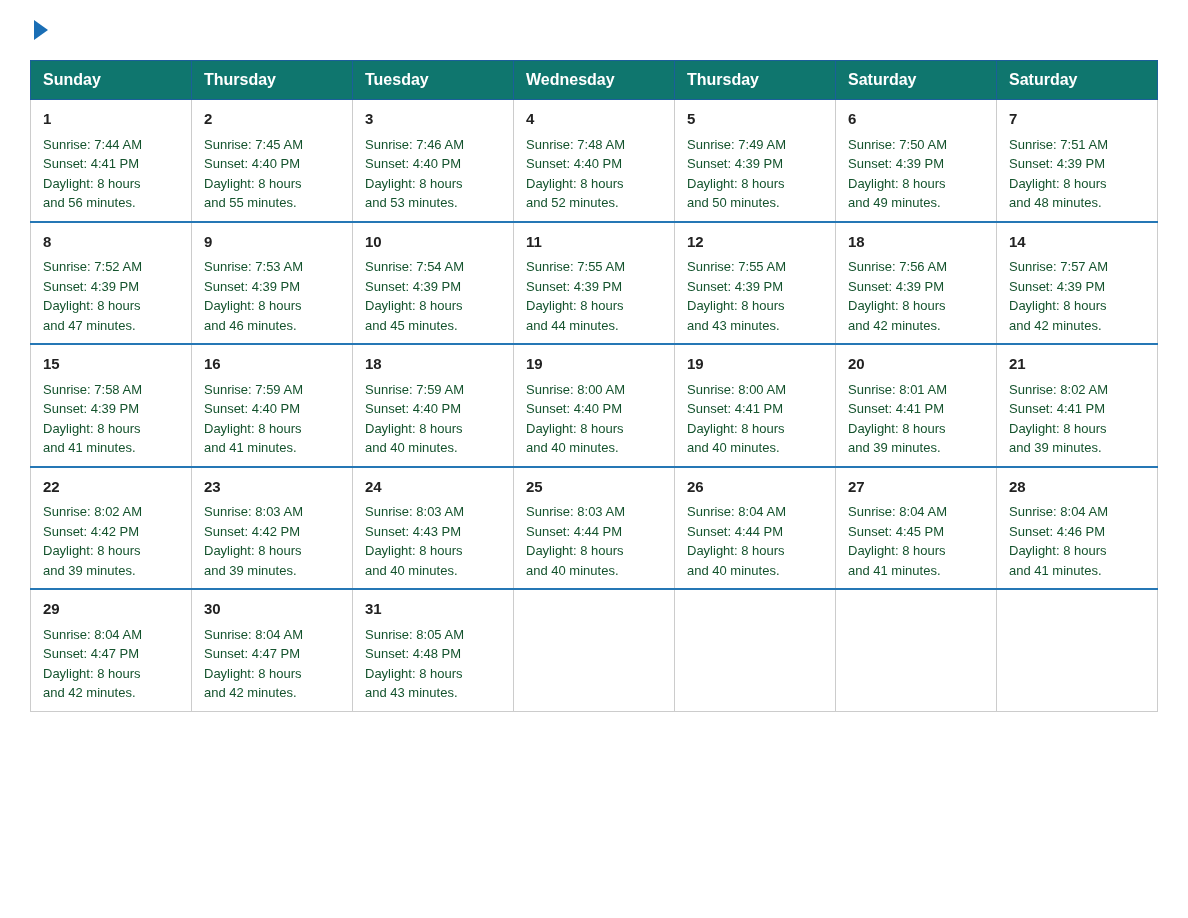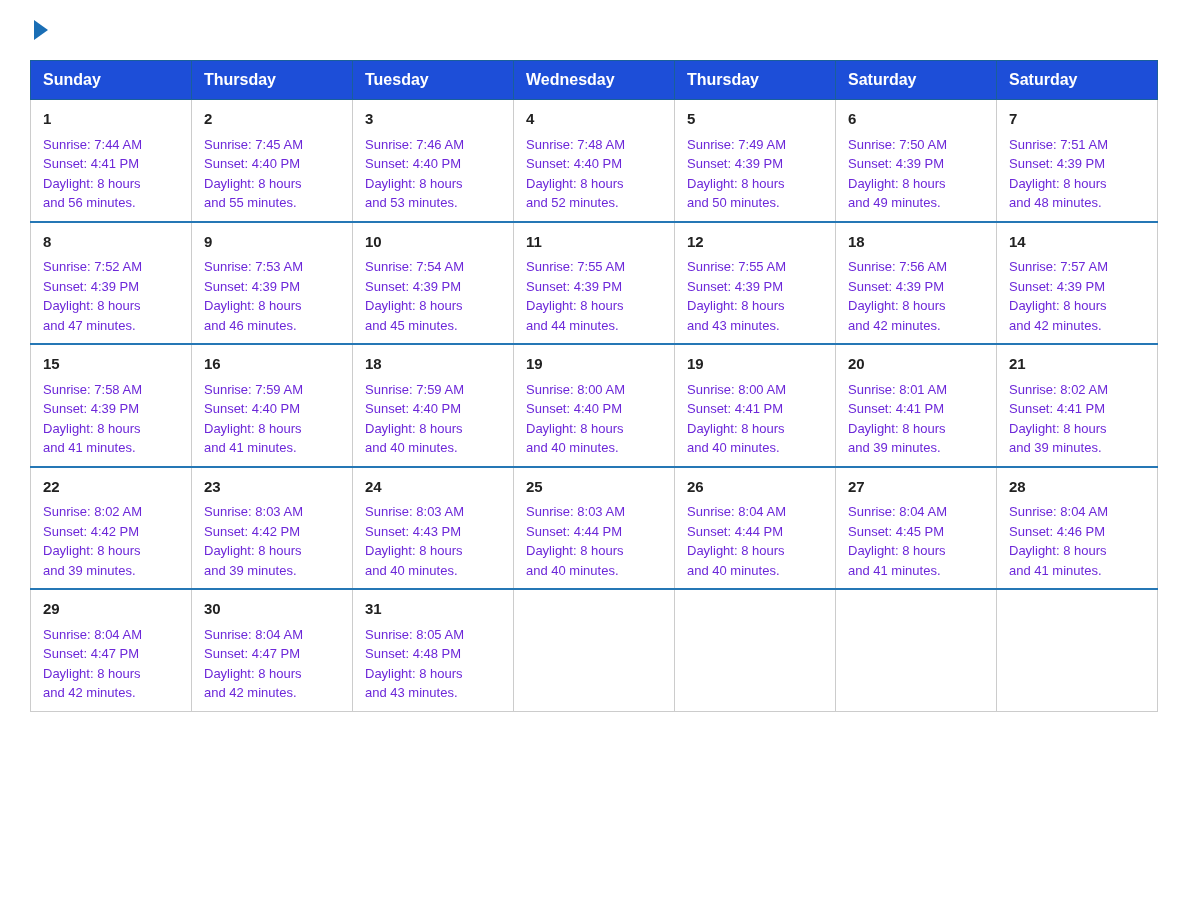--- a/index.html
+++ b/index.html
@@ -57,21 +57,21 @@
       font-size: 22px;
       color: #555;
       margin-top: 4px;
     }
     .calendar-table {
       width: 100%;
       border-collapse: collapse;
       border: 1px solid #999;
     }
     .calendar-table thead tr th {
-      background-color: #1d4ed8;
+      background-color: #0f766e;
       color: #fff;
       padding: 10px 12px;
       font-size: 16px;
       font-weight: bold;
       text-align: left;
       border: 1px solid #1a5f9a;
     }
     .calendar-table tbody tr td {
       vertical-align: top;
       padding: 8px 12px;
@@ -83,21 +83,21 @@
       background: #fff;
     }
     .calendar-table tbody tr td .day-number {
       font-size: 15px;
       font-weight: bold;
       color: #222;
       display: block;
       margin-bottom: 4px;
     }
     .calendar-table tbody tr td .day-info {
-      color: #6d28d9;
+      color: #14532d;
       font-size: 13px;
     }
     .calendar-table tbody tr:not(:last-child) td {
       border-bottom: 2px solid #2577b5;
     }
     .empty-cell {
       background: #fff;
     }
     .logo-line2 {
       display: flex;

